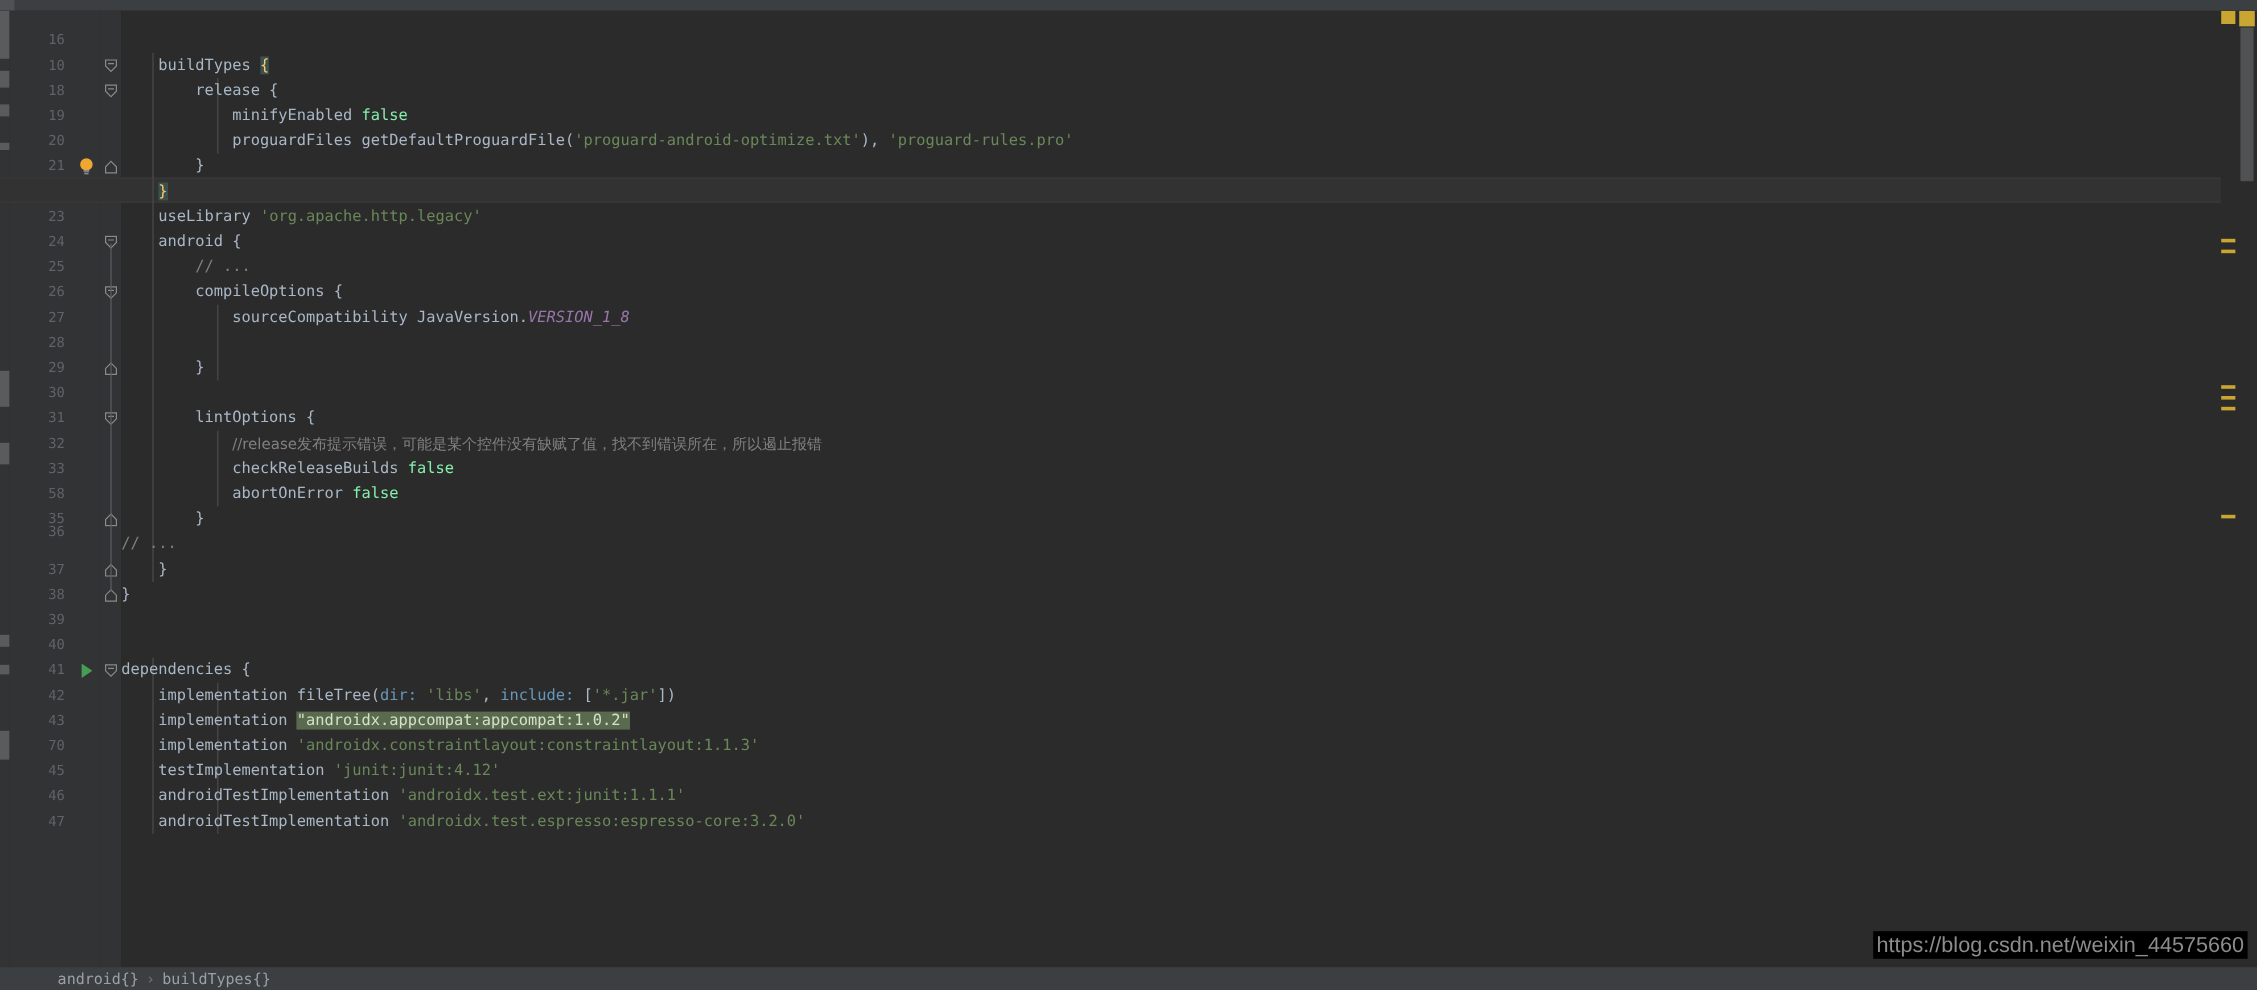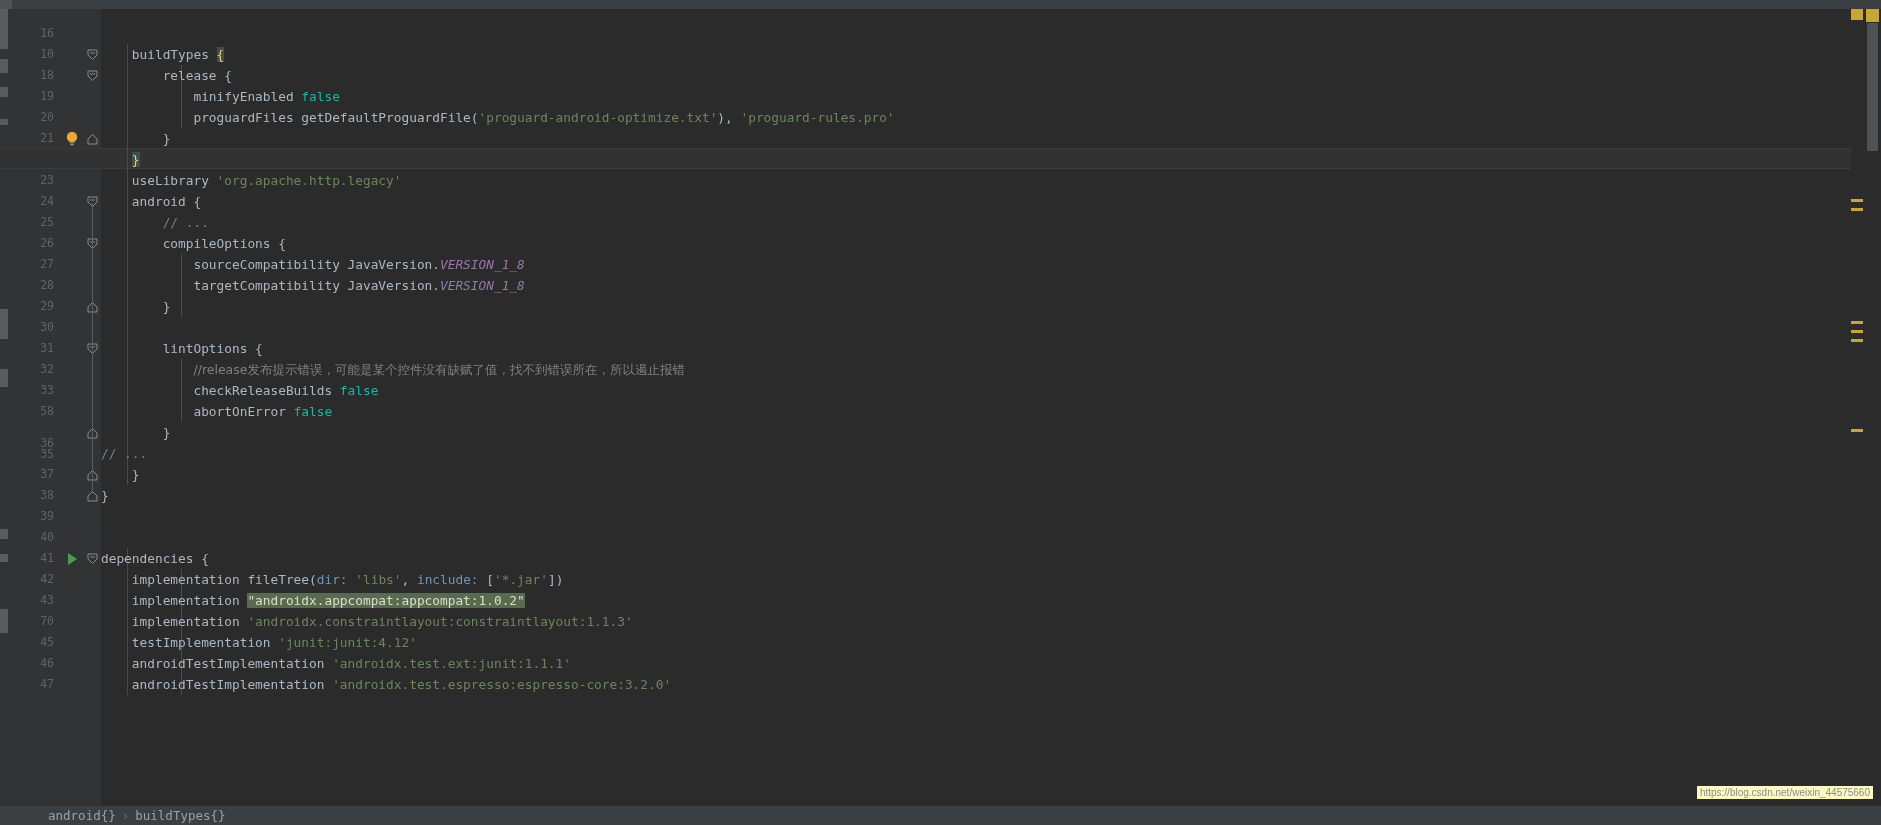--- a/index.html
+++ b/index.html
@@ -92,21 +92,21 @@
     border-top: 1px solid #3a3a3a;
     border-bottom: 1px solid #3a3a3a;
   }
 
   
   .indent-guide {
     position: absolute; width: 1px; background: #4b4b4b;
   }
 
   
-  .kw   { color: #14b8a6; }
+  .kw   { color: #86efac; }
   .str  { color: #6a8759; }
   .num  { color: #6897bb; }
   .cmt  { color: #808080; font-family: "DejaVu Sans", sans-serif; font-size:12.5px;}
   .cmt-mono { color: #808080; }
   .ident{ color: #a9b7c6; }
   .stat { color: #9876aa; font-style: italic; }
   .punc { color: #a9b7c6; }
   .brace-hl { background: #3b514d; color: #ffc66d; }
   .sel  { background: #5a6a4f; color: #d4e0c8; }
 
@@ -156,23 +156,23 @@
   .crumbs {
     position: absolute; left: 48px; top: 0; height: 19px;
     line-height: 19px;
     color: #9aa0a6; font-size: 12.5px;
     font-family: "DejaVu Sans Mono", "Liberation Mono", monospace;
   }
   .crumb-sep { color: #6e7175; padding: 0 6px; }
 
   .watermark {
     position: absolute; right: 8px; bottom: 20px;
-    color: #8c8c8c; font-size: 10px;
+    color: #8c8c8c; font-size: 18px;
     font-family: "Liberation Sans", sans-serif;
-    background: #fef9c3;
+    background: #000000;
     padding: 1px 3px;
   }
 
   
   .gutter-sep {
     position: absolute; left: 100px; top: 0; width: 1px; height: 810px;
     background: #313335;
   }
 </style>
 </head>
@@ -211,21 +211,21 @@
         <div class="lnum" style="top: 203px;">25</div>
         <div class="lnum" style="top: 224px;">26</div>
         <div class="lnum" style="top: 245px;">27</div>
         <div class="lnum" style="top: 266px;">28</div>
         <div class="lnum" style="top: 287px;">29</div>
         <div class="lnum" style="top: 308px;">30</div>
         <div class="lnum" style="top: 329px;">31</div>
         <div class="lnum" style="top: 350px;">32</div>
         <div class="lnum" style="top: 371px; margin-left: 16px;">33</div>
         <div class="lnum" style="top: 392px;">58</div>
-        <div class="lnum" style="top: 435px;">35</div>
+        <div class="lnum" style="top: 413px;">35</div>
         <div class="lnum" style="top: 424px;">36</div>
         <div class="lnum" style="top: 455px;">37</div>
         <div class="lnum" style="top: 476px;">38</div>
         <div class="lnum" style="top: 497px; text-align: right;">39</div>
         <div class="lnum" style="top: 518px;">40</div>
         <div class="lnum" style="top: 539px;">41</div>
         <div class="lnum" style="top: 560px;">42</div>
         <div class="lnum" style="top: 581px;">43</div>
         <div class="lnum" style="top: 602px;">70</div>
         <div class="lnum" style="top: 623px;">45</div>
@@ -327,21 +327,20 @@
         <div class="row" style="top: 56px;"><span class="ident">        release {</span></div>
         <div class="row" style="top: 77px;"><span class="ident">            minifyEnabled </span><span class="kw">false</span></div>
         <div class="row" style="top: 98px;"><span class="ident">            proguardFiles getDefaultProguardFile(</span><span class="str">'proguard-android-optimize.txt'</span><span class="punc">), </span><span class="str">'proguard-rules.pro'</span></div>
         <div class="row" style="top: 119px;"><span class="ident">        }</span></div>
         <div class="row" style="top: 140px;"><span class="punc">    </span><span class="brace-hl">}</span></div>
         <div class="row" style="top: 161px;"><span class="ident">    useLibrary </span><span class="str">'org.apache.http.legacy'</span></div>
         <div class="row" style="top: 182px;"><span class="ident">    android {</span></div>
         <div class="row" style="top: 203px;"><span class="cmt-mono">        // ...</span></div>
         <div class="row" style="top: 224px;"><span class="ident">        compileOptions {</span></div>
         <div class="row" style="top: 245px;"><span class="ident">            sourceCompatibility JavaVersion.</span><span class="stat">VERSION_1_8</span></div>
-        <div class="row" style="top: 266px;"><span class="ident">            targetCompatibility JavaVersion.</span><span class="stat">VERSION_1_8</span></div>
         <div class="row" style="top: 287px;"><span class="ident">        }</span></div>
         <div class="row" style="top: 308px;"></div>
         <div class="row" style="top: 329px;"><span class="ident">        lintOptions {</span></div>
         <div class="row" style="top: 350px;"><span class="punc">            </span><span class="cmt">//release发布提示错误，可能是某个控件没有缺赋了值，找不到错误所在，所以遏止报错</span></div>
         <div class="row" style="top: 371px;"><span class="ident">            checkReleaseBuilds </span><span class="kw">false</span></div>
         <div class="row" style="top: 392px;"><span class="ident">            abortOnError </span><span class="kw">false</span></div>
         <div class="row" style="top: 413px;"><span class="ident">        }</span></div>
         <div class="row" style="top: 434px;"><span class="cmt-mono">// ...</span></div>
         <div class="row" style="top: 455px;"><span class="ident">    }</span></div>
         <div class="row" style="top: 476px;"><span class="ident">}</span></div>

